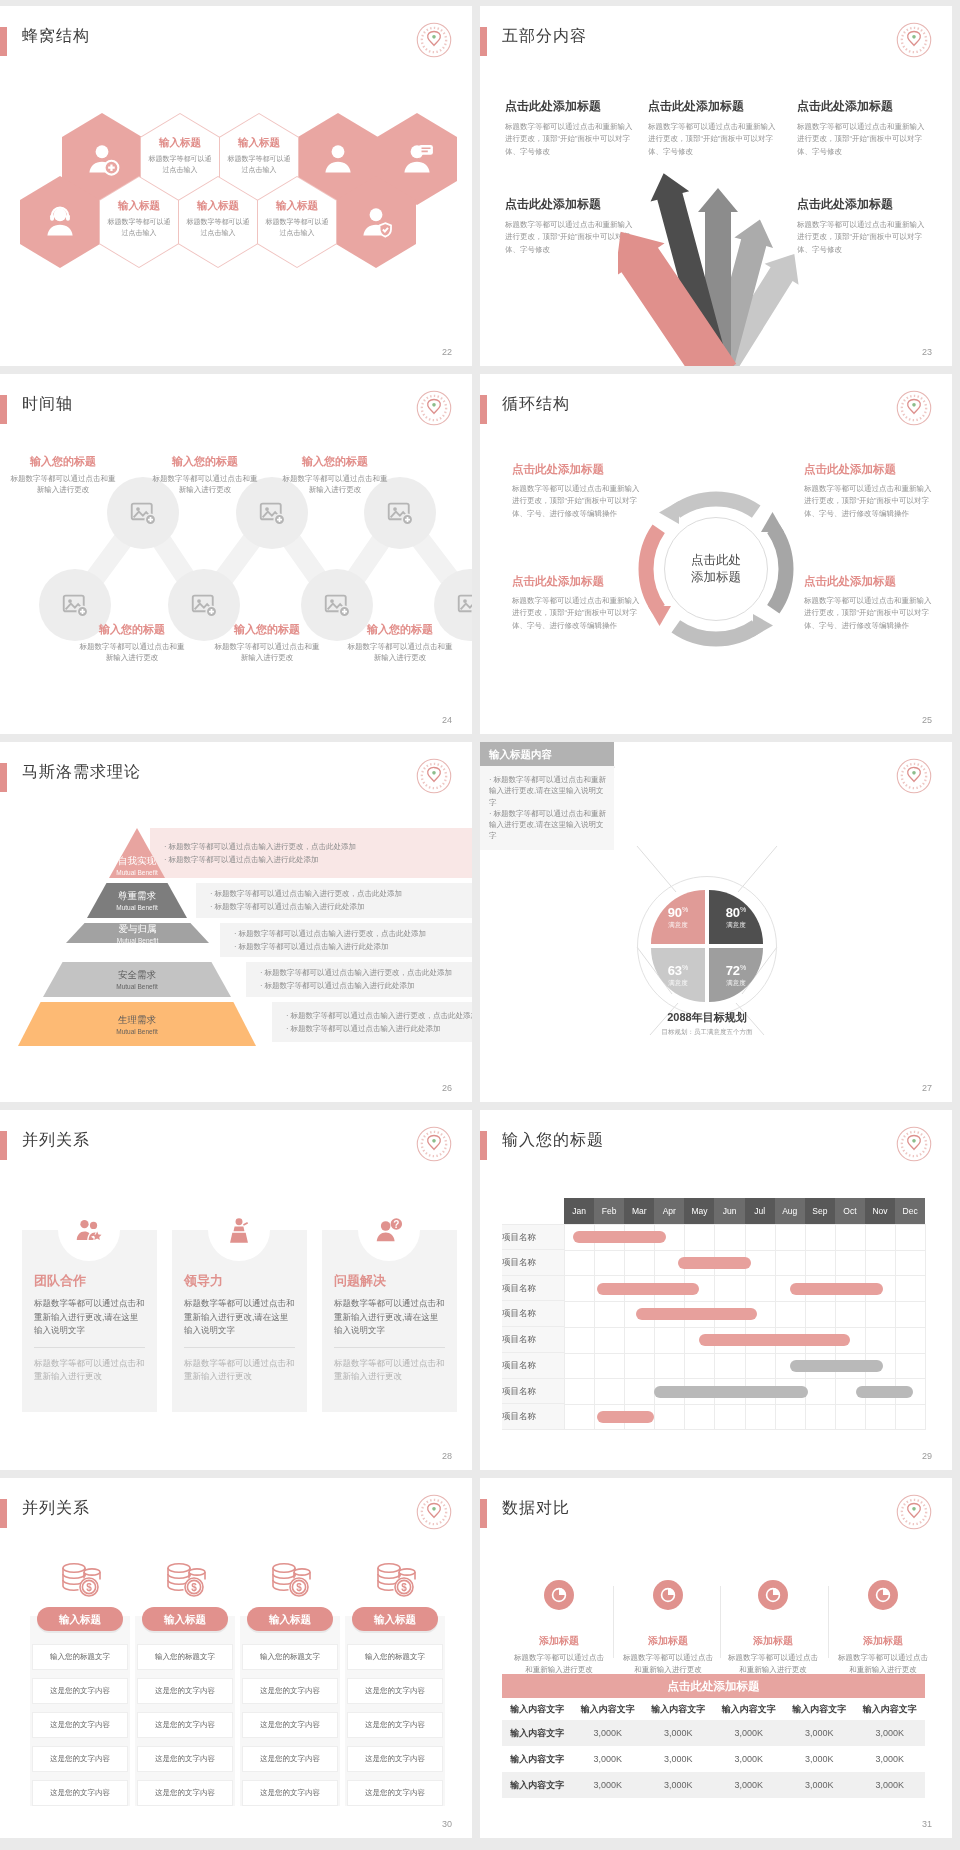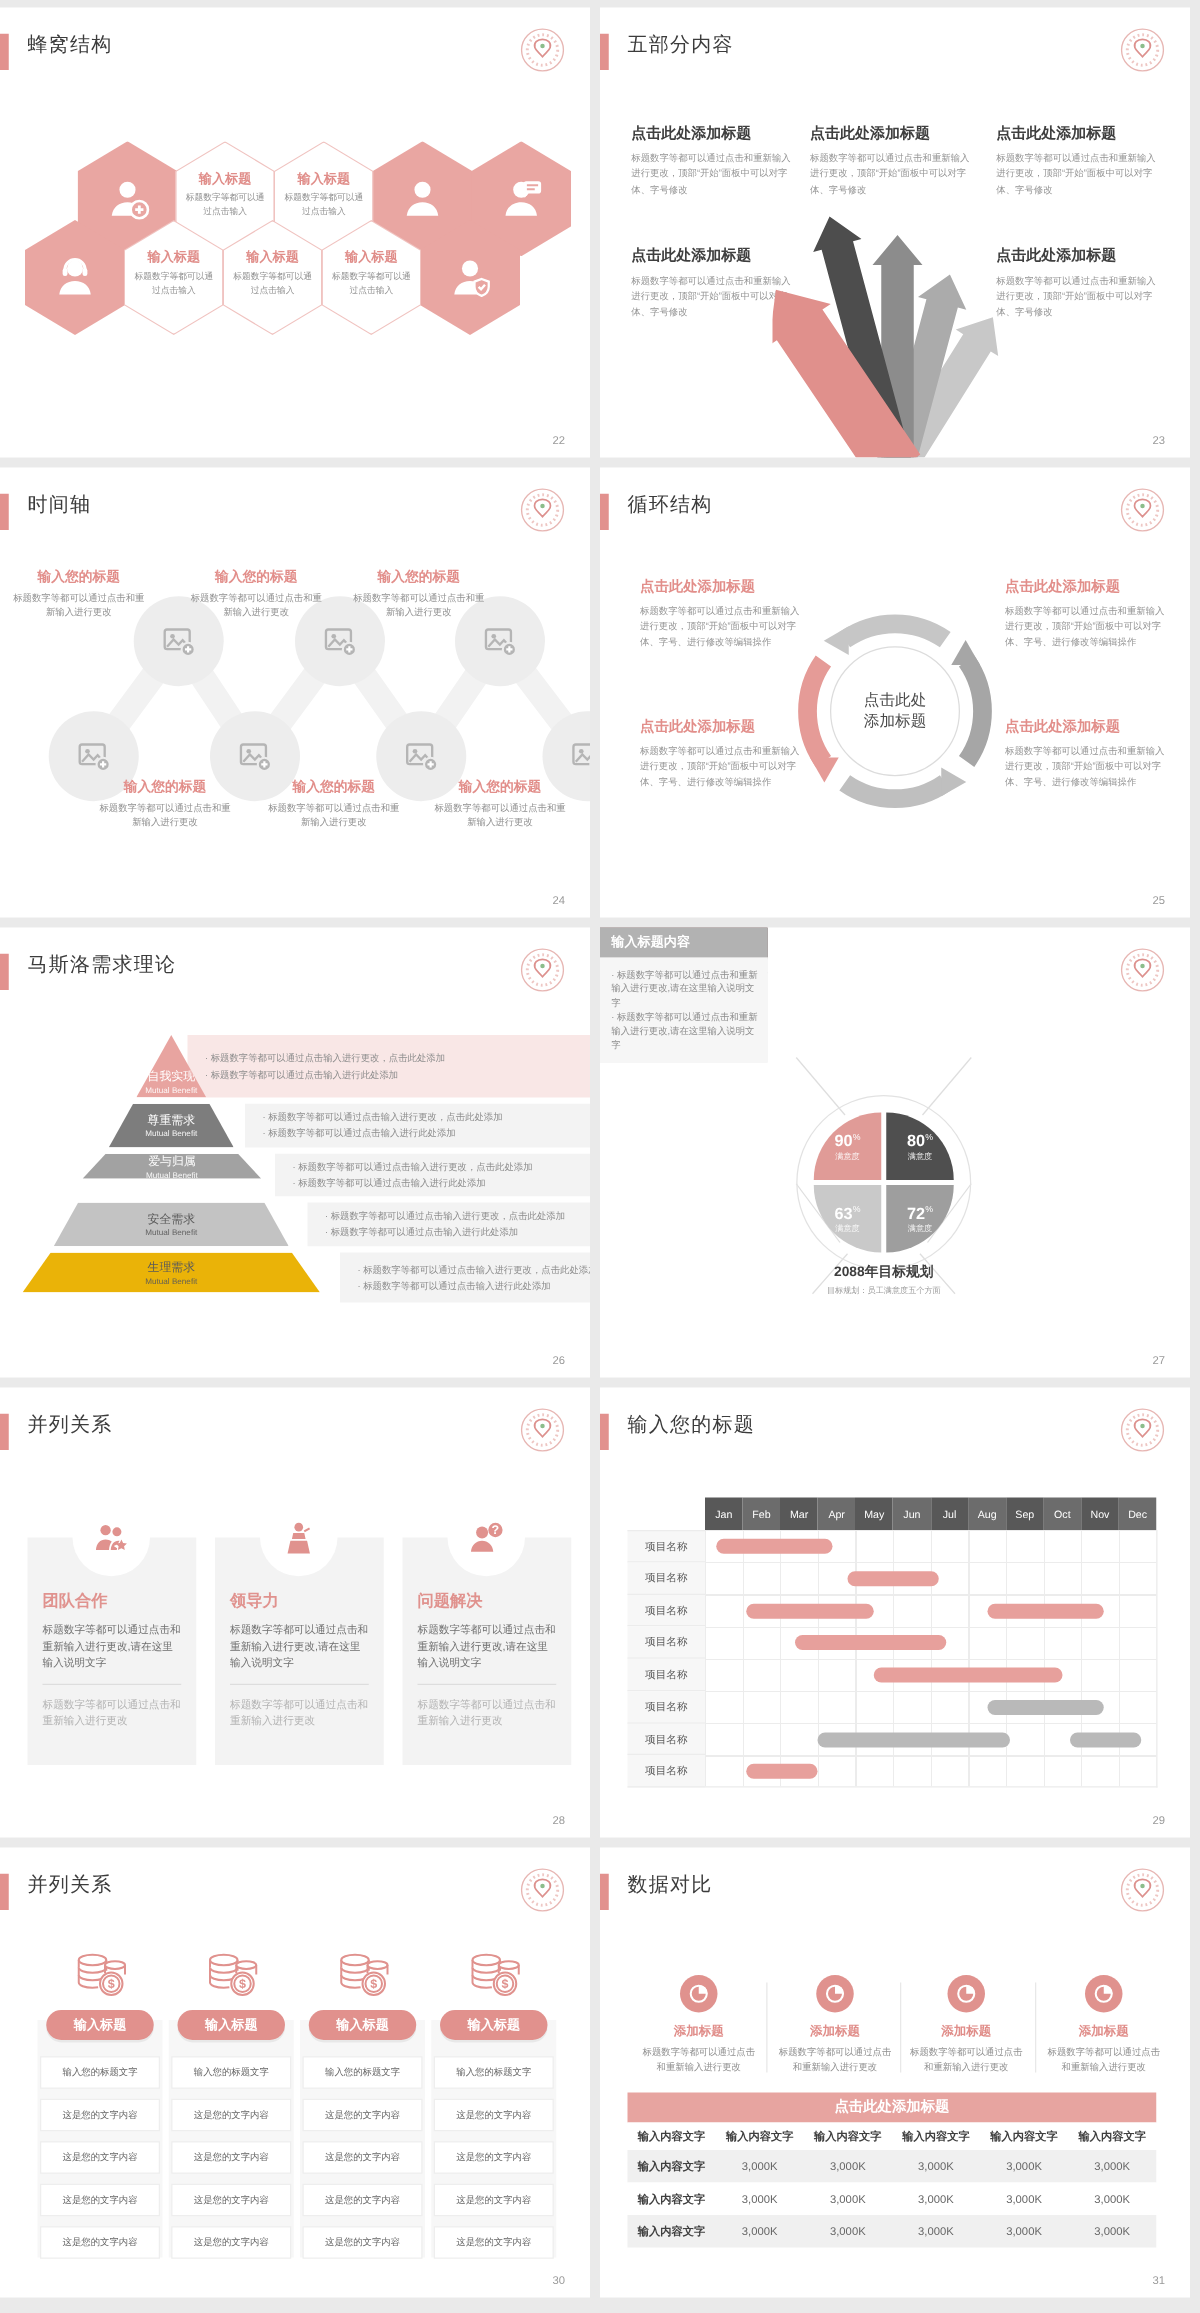--- a/index.html
+++ b/index.html
@@ -66,21 +66,21 @@
   .cyccenter{position:absolute;left:184px;top:143px;width:104px;height:104px;border-radius:50%;background:#fff;border:1px solid #dcdcdc;display:flex;align-items:center;justify-content:center;text-align:center;font-size:12.5px;color:#4a4a4a;box-sizing:border-box}
   .cyccenter span{display:block;width:62px}
 
   
   .lv{position:absolute;display:flex;flex-direction:column;align-items:center;justify-content:center;color:#fff;text-align:center}
   .lv .nm{font-size:9.5px}.lv .sb{font-size:6.5px;opacity:.92;margin-top:1px}
   .lv1{left:109px;top:86px;width:56px;height:50px;background:#e8a4a0;clip-path:polygon(50% 0,100% 100%,0 100%);justify-content:flex-end;padding-bottom:2px;box-sizing:border-box}
   .lv2{left:87px;top:141px;width:100px;height:35px;background:#7d7d7d;clip-path:polygon(19.5% 0,80.5% 0,100% 100%,0 100%)}
   .lv3{left:66px;top:181px;width:143px;height:20px;background:#a2a2a2;clip-path:polygon(13% 0,87% 0,100% 100%,0 100%)}
   .lv4{left:43px;top:220px;width:188px;height:35px;background:#c3c3c3;clip-path:polygon(10.4% 0,89.6% 0,100% 100%,0 100%);color:#5a5a5a}
-  .lv5{left:18px;top:260px;width:238px;height:32px;background:#eab308;clip-path:polygon(9.5% 0,90.5% 0,100% 100%,0 100%);color:#5a5a5a}
+  .lv5{left:18px;top:260px;width:238px;height:44px;background:#fdba74;clip-path:polygon(9.5% 0,90.5% 0,100% 100%,0 100%);color:#5a5a5a}
   .band{position:absolute;right:0;display:flex;flex-direction:column;justify-content:center;gap:3px;padding-left:14px;box-sizing:border-box}
   .bands .band:nth-of-type(1){left:150px;top:86px;height:50px;background:#f9e7e6}
   .bands .band:nth-of-type(2){left:196px;top:141px;height:35px;background:#f3f3f3}
   .bands .band:nth-of-type(3){left:220px;top:181px;height:34px;background:#f3f3f3}
   .bands .band:nth-of-type(4){left:246px;top:220px;height:35px;background:#f3f3f3}
   .bands .band:nth-of-type(5){left:272px;top:260px;height:40px;background:#f3f3f3}
   .blt{font-size:7.5px;color:#8c8c8c;white-space:nowrap;overflow:hidden}
   .blt::before{content:"·  ";color:#8c8c8c}
 
   
@@ -114,21 +114,21 @@
   .pc-t{font-size:13px;font-weight:bold;color:#e0928e;margin-bottom:7px}
   .pc-b{font-size:8.5px;color:#6f6f6f;line-height:1.6;padding-bottom:9px;border-bottom:1px solid #ddd}
   .pc-n{font-size:8.5px;color:#b3b3b3;line-height:1.6;margin-top:9px}
 
   
   .gmonths{position:absolute;left:84px;top:88px;height:26px;display:flex}
   .gm{flex:0 0 30.1px;text-align:center;line-height:26px;font-size:8.5px;color:#fff}
   .gmonths .gm:nth-of-type(odd){background:#585858}
   .gmonths .gm:nth-of-type(even){background:#6c6c6c}
   .glabels{position:absolute;left:22px;top:114px;width:62px}
-  .gl{height:25.75px;line-height:25.75px;text-align:center;font-size:8.5px;color:#5a5a5a;background:#f7f7f7;border-bottom:1px solid #ececec;box-sizing:border-box}
+  .gl{height:25.75px;line-height:25.75px;text-align:left;font-size:8.5px;color:#5a5a5a;background:#f7f7f7;border-bottom:1px solid #ececec;box-sizing:border-box}
   .glabels .gl:first-of-type{border-top:1px solid #ececec}
   .ggrid{position:absolute;left:84px;top:114px;width:362px;height:206px;border-right:1px solid #ececec;border-bottom:1px solid #ececec;box-sizing:border-box;
     background-image:repeating-linear-gradient(to right,#ececec 0 1px,transparent 1px 30.1px),repeating-linear-gradient(to bottom,#ececec 0 1px,transparent 1px 25.75px)}
   .gbar{position:absolute;height:12px;border-radius:6px}
 
   
   .ccol{position:absolute;top:82px;width:104px;height:246px;text-align:center}
   .ccols .ccol:nth-of-type(1){left:28px}
   .ccols .ccol:nth-of-type(2){left:133px}
   .ccols .ccol:nth-of-type(3){left:238px}
@@ -140,21 +140,21 @@
   .crow:first-of-type{margin-top:12px}
   .crowwrap{position:relative;margin-top:14px}
 
   
   .ctop{position:absolute;top:102px;width:104px;text-align:center}
   .ctops .ctop:nth-of-type(1){left:27px}
   .ctops .ctop:nth-of-type(2){left:136px}
   .ctops .ctop:nth-of-type(3){left:241px}
   .ctops .ctop:nth-of-type(4){left:351px}
   .cpieicon{width:30px;height:30px;border-radius:50%;background:#e0928e;margin:0 auto;display:flex;align-items:center;justify-content:center}
-  .ct-t{font-size:10px;font-weight:bold;color:#e08d89;margin-top:8px}
+  .ct-t{font-size:10px;font-weight:bold;color:#e08d89;margin-top:24px}
   .ct-b{font-size:7.5px;color:#8f8f8f;line-height:1.55;margin-top:4px;padding:0 6px}
   .csep{position:absolute;top:108px;width:1px;height:72px;background:#e8e8e8}
   .csep1{left:133px}.csep2{left:240px}.csep3{left:348px}
   .ctith{position:absolute;left:22px;top:196px;width:423px;height:24px;line-height:24px;background:#e7a4a0;color:#fff;font-weight:bold;font-size:11.5px;text-align:center}
   .cthead{position:absolute;left:22px;top:220px;width:423px;height:22px;display:flex;background:#fff}
   .cth{flex:0 0 70.5px;line-height:22px;text-align:center;font-size:9px;font-weight:bold;color:#3f3f3f}
   .ctrow{position:absolute;left:22px;width:423px;height:26px;display:flex}
   .ctrows .ctrow:nth-of-type(1){top:242px;background:#f0f0f0}
   .ctrows .ctrow:nth-of-type(2){top:268px;background:#fff}
   .ctrows .ctrow:nth-of-type(3){top:294px;background:#f0f0f0}

